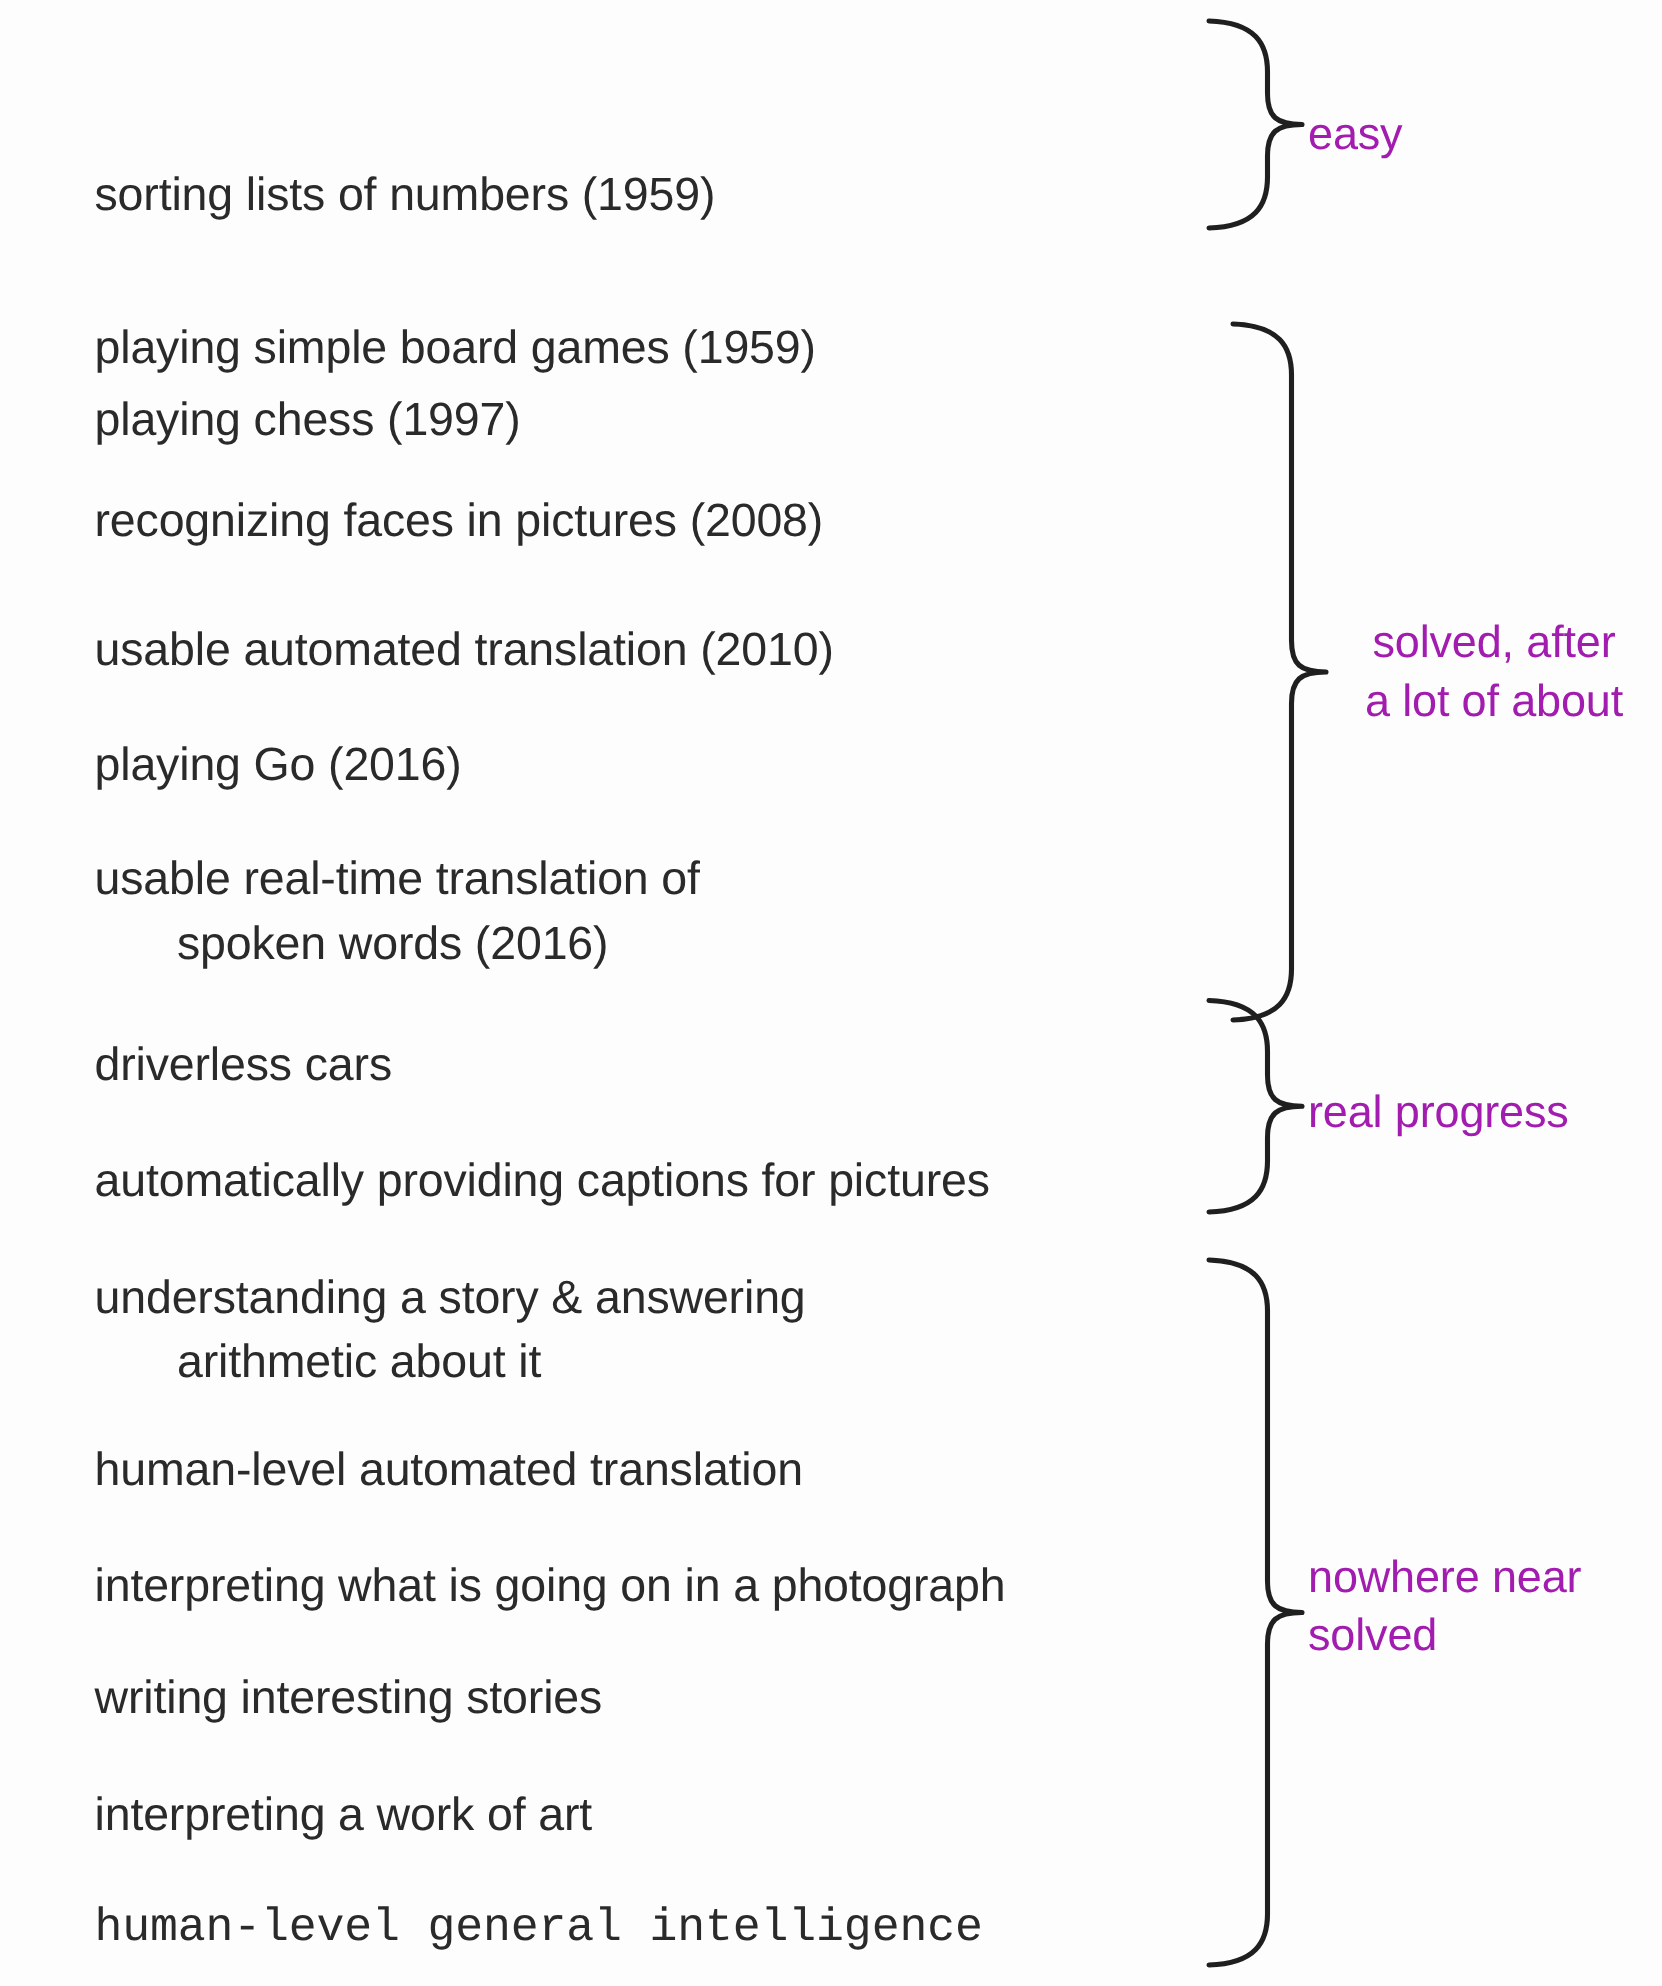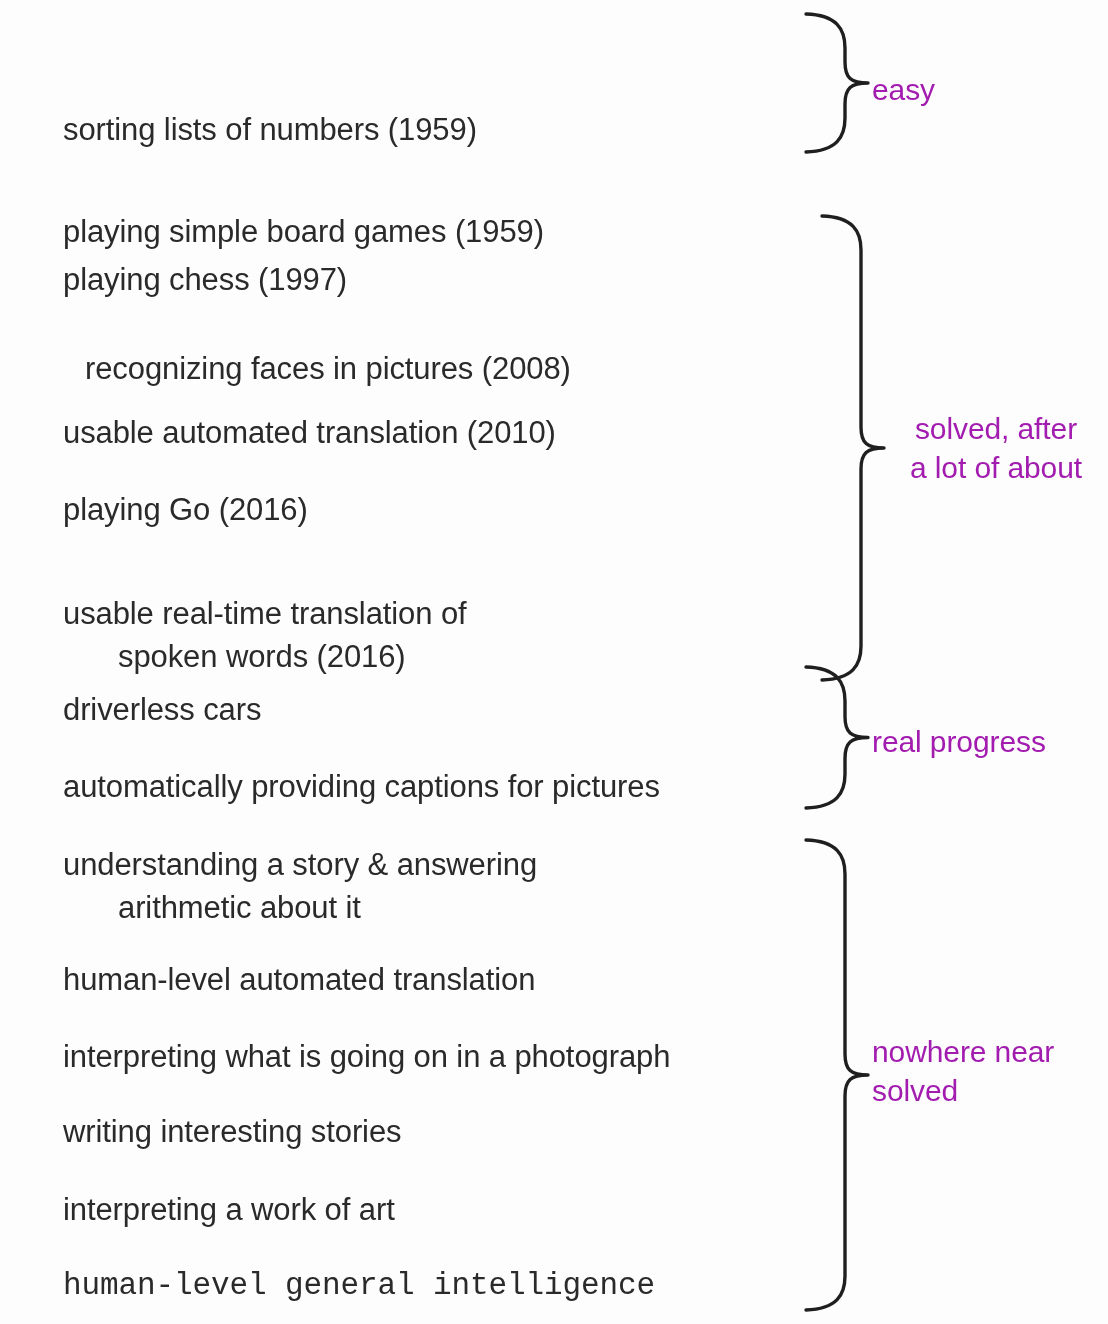--- a/index.html
+++ b/index.html
@@ -63,24 +63,24 @@
   .brace-label.left   { text-align: left; }
 </style>
 </head>
 <body>
 
 <div id="canvas">
   <div class="task-list">
       <div class="task-item" style="top: 108px;"><span>sorting lists of numbers (1959)</span></div>
       <div class="task-item" style="top: 186px; margin-top: 24px;"><span>playing simple board games (1959)</span></div>
       <div class="task-item" style="top: 258px;"><span>playing chess (1997)</span></div>
-      <div class="task-item" style="top: 347px; margin-left: 22px;"><span>recognizing faces in pictures (2008)</span></div>
+      <div class="task-item" style="top: 325px;"><span>recognizing faces in pictures (2008)</span></div>
       <div class="task-item" style="top: 411px;"><span>usable automated translation (2010)</span></div>
       <div class="task-item" style="top: 488px; text-align: center;"><span>playing Go (2016)</span></div>
-      <div class="task-item" style="top: 592px;"><span>usable real-time translation of</span><span class="cont">spoken words (2016)</span></div>
+      <div class="task-item" style="top: 564px;"><span>usable real-time translation of</span><span class="cont">spoken words (2016)</span></div>
       <div class="task-item" style="top: 688px;"><span>driverless cars</span></div>
       <div class="task-item" style="top: 765px;"><span>automatically providing captions for pictures</span></div>
       <div class="task-item" style="top: 843px;"><span>understanding a story &amp; answering</span><span class="cont">arithmetic about it</span></div>
       <div class="task-item" style="top: 958px;"><span>human-level automated translation</span></div>
       <div class="task-item" style="top: 1035px;"><span>interpreting what is going on in a photograph</span></div>
       <div class="task-item" style="top: 1110px;"><span>writing interesting stories</span></div>
       <div class="task-item" style="top: 1188px;"><span>interpreting a work of art</span></div>
       <div class="task-item" style="top: 1264px; font-family: Liberation Mono, monospace;"><span>human-level general intelligence</span></div>
     </div>
   <div class="brace-column">

